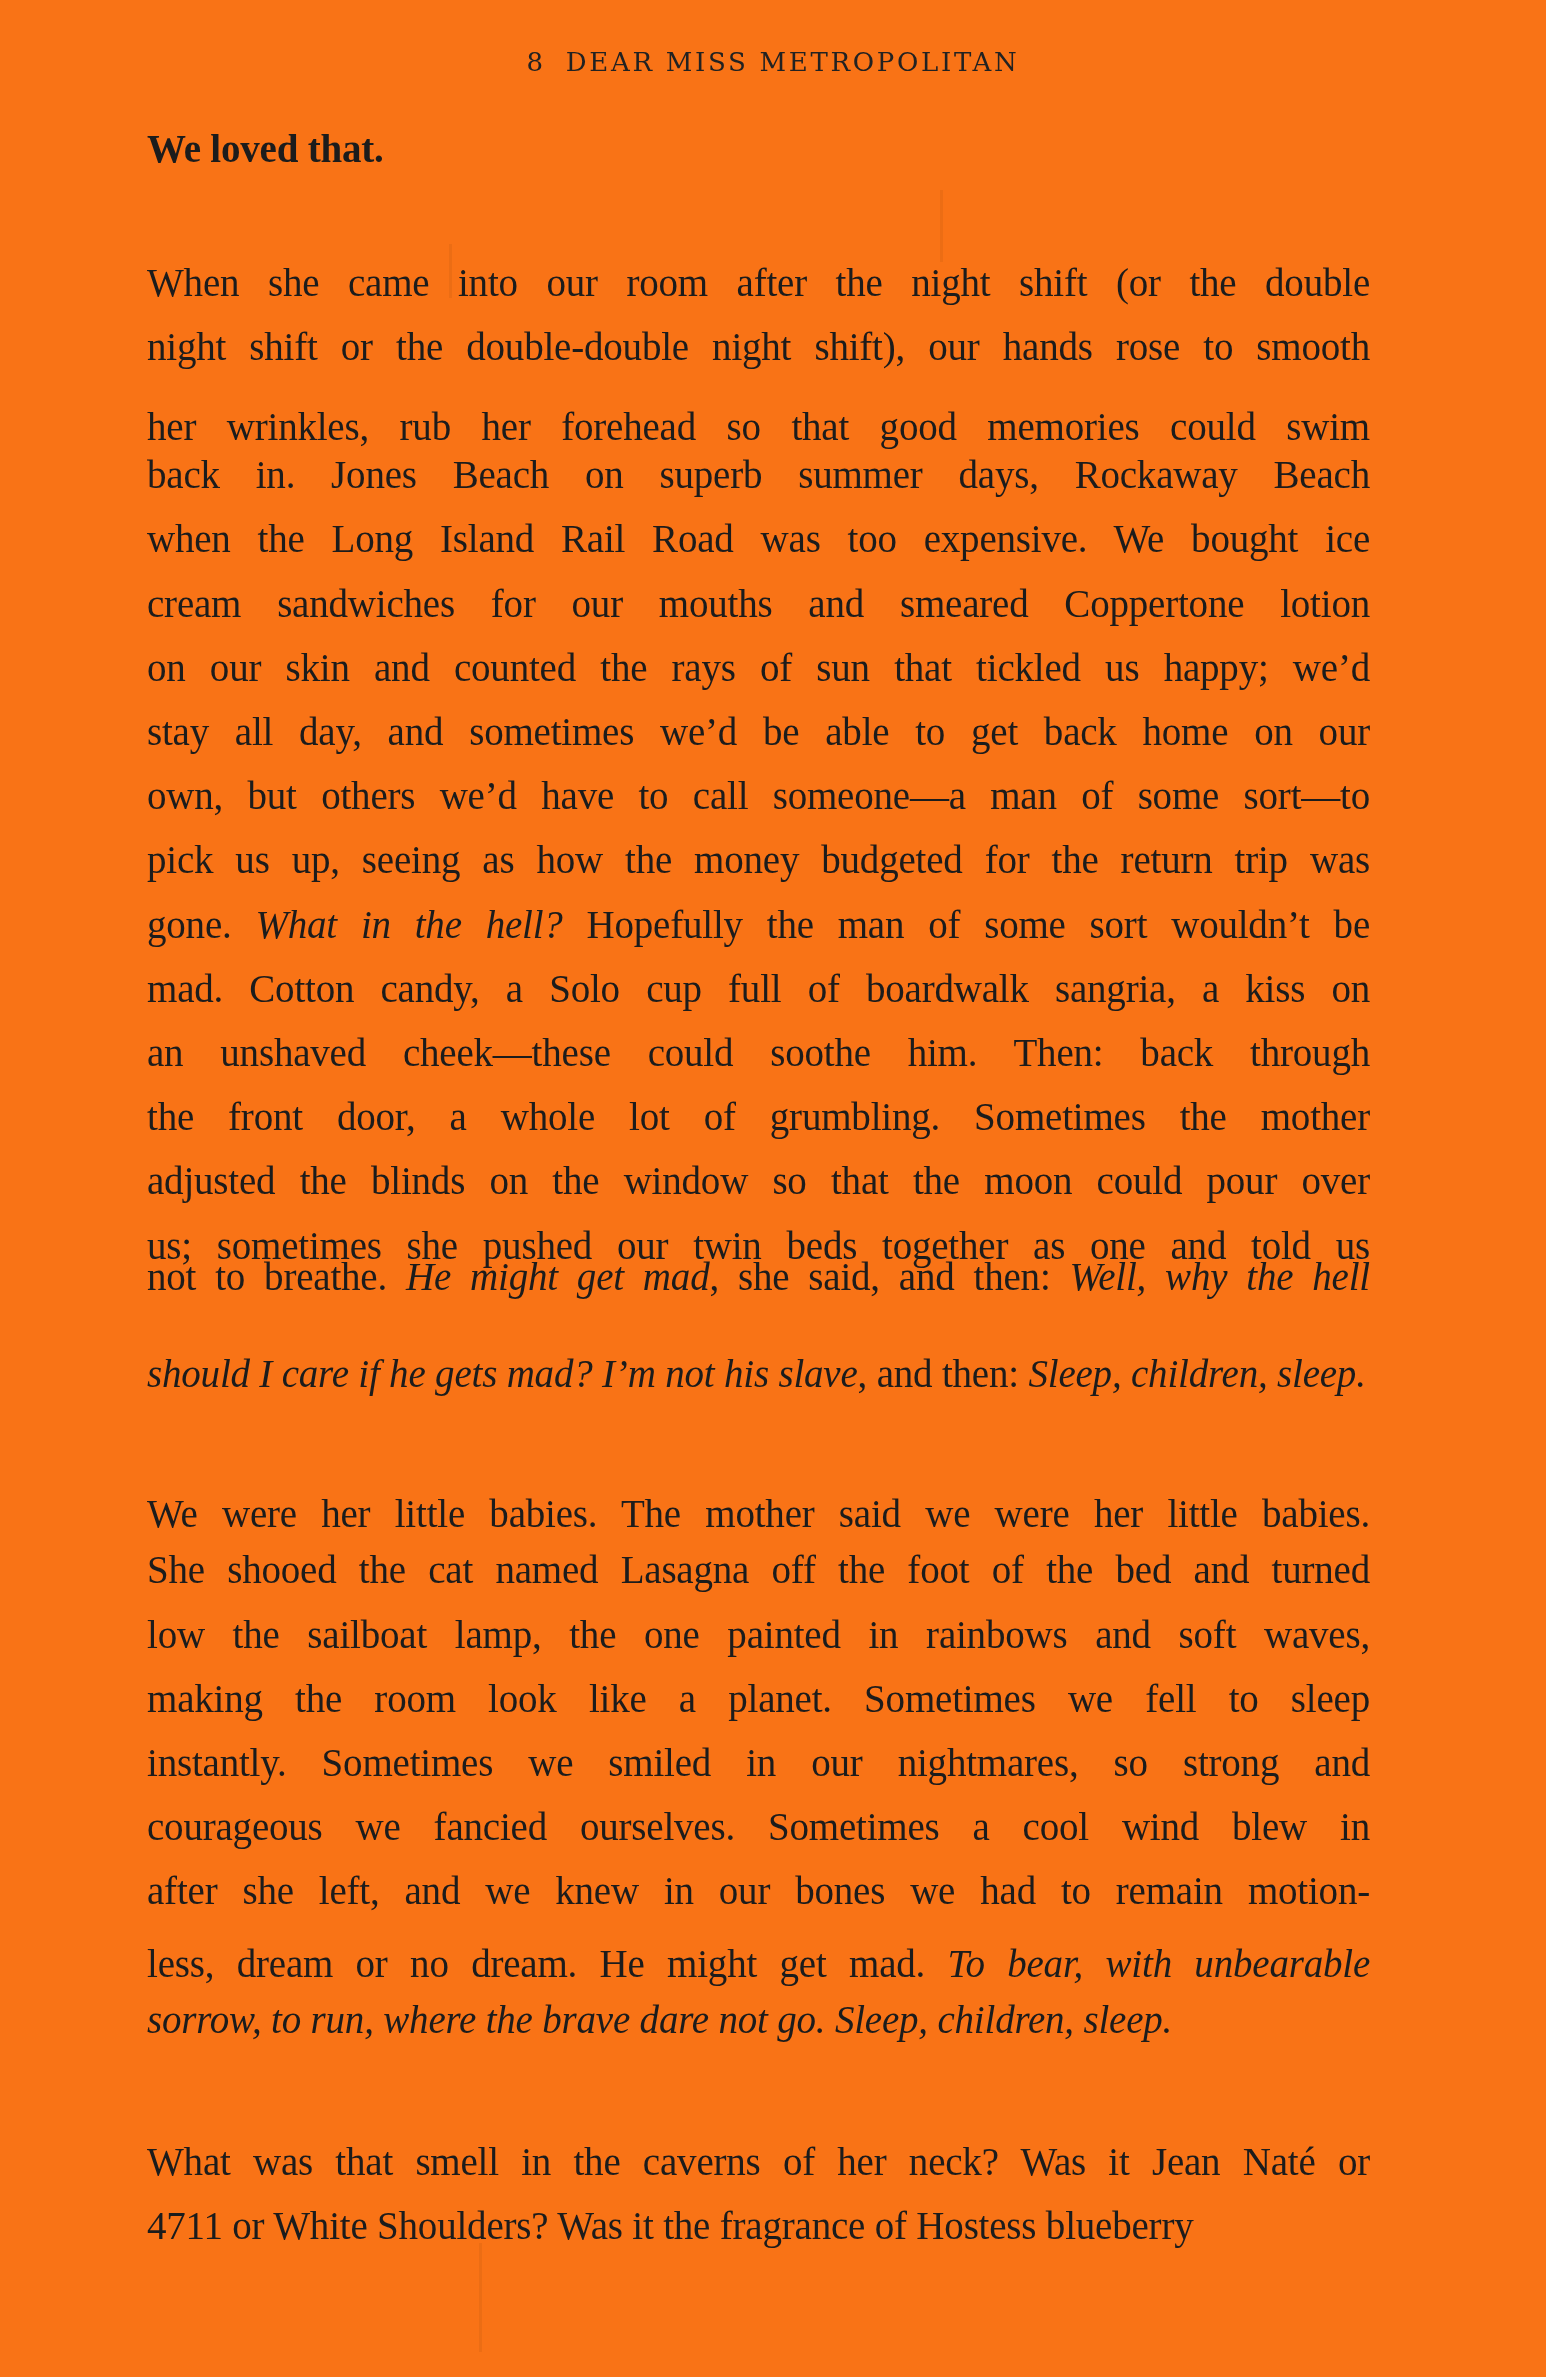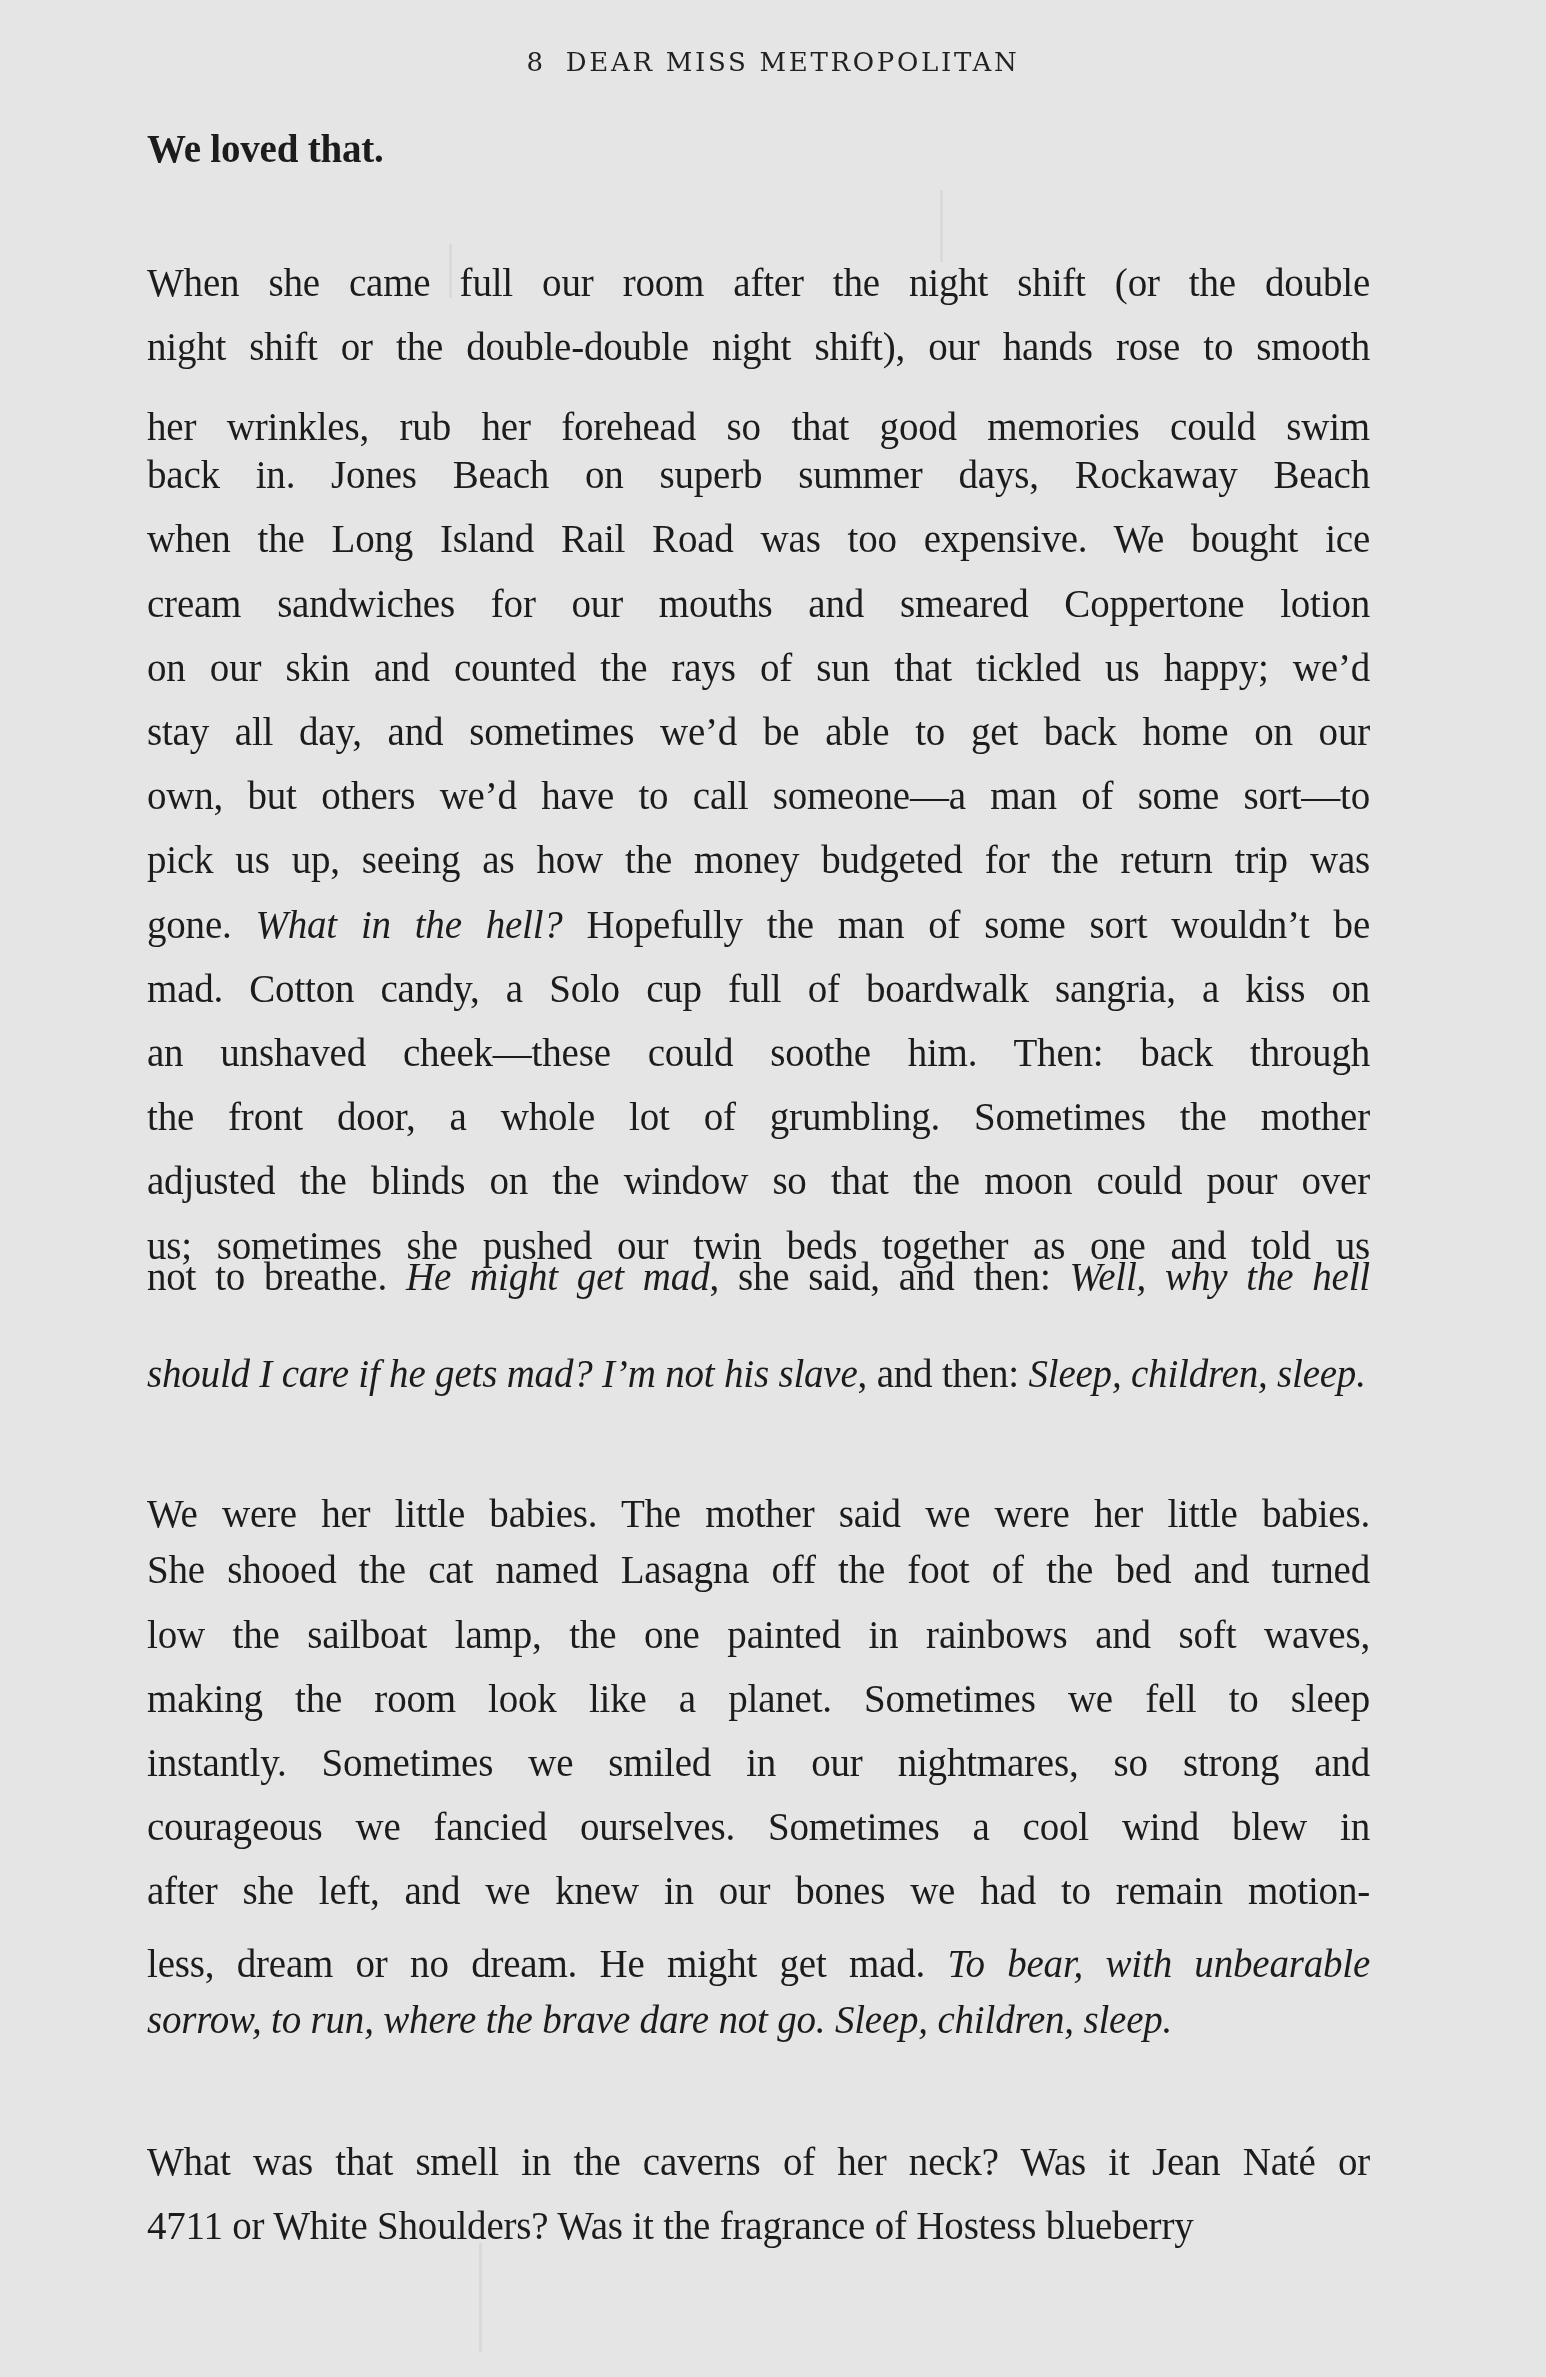--- a/index.html
+++ b/index.html
@@ -1,18 +1,18 @@
 <!DOCTYPE html>
 <html style="font-size:14.5px"><head>
 <meta charset="utf-8">
 <style>
   html, body { margin: 0; padding: 0; background: #ffffff; }
   body { width: 1546px; height: 2377px; position: relative; overflow: hidden;
          font-family: "Liberation Serif", "DejaVu Serif", serif; color: #1c1c1c; }
-  .page { position: absolute; left: 0; top: 0; width: 1546px; height: 2377px; background: #e5e5e5; }
+  .page { position: absolute; left: 0; top: 0; width: 1546px; height: 2377px; background: #f97316; }
   .running-head { position: absolute; top: 47px; left: 0; width: 1546px; text-align: center;
                   font-family: "DejaVu Serif", serif; font-size: 26px; letter-spacing: 2.7px; color: #222; }
   .running-head .num { margin-right: 20px; }
   .line { position: absolute; left: 147px; width: 1223px; font-size: 39px; line-height: 45px;
           height: 45px; white-space: nowrap; text-align: justify; text-align-last: justify;
           letter-spacing: -0.2px; }
   .line.last { text-align-last: left; }
   .line i { font-style: italic; }
   .scan-mark { position: absolute; width: 2.7px; background: rgba(0,0,0,0.05); }
 </style>
@@ -21,21 +21,21 @@
 
 <div class="page">
 
   <div class="running-head">
     <span class="num">8</span><span>DEAR MISS METROPOLITAN</span>
   </div>
 
   <div class="line last" style="top:126px;font-weight:bold;">We loved that.</div>
 
   <div id="body-text">
-      <div class="line" style="top: 260px;"><span>When she came full our room after the night shift (or the double</span></div>
+      <div class="line" style="top: 260px;"><span>When she came into our room after the night shift (or the double</span></div>
       <div class="line" style="top: 324px;"><span>night shift or the double-double night shift), our hands rose to smooth</span></div>
       <div class="line" style="top: 404px;"><span>her wrinkles, rub her forehead so that good memories could swim</span></div>
       <div class="line" style="top: 452px;"><span>back in. Jones Beach on superb summer days, Rockaway Beach</span></div>
       <div class="line" style="top: 516px;"><span>when the Long Island Rail Road was too expensive. We bought ice</span></div>
       <div class="line" style="top: 581px;"><span>cream sandwiches for our mouths and smeared Coppertone lotion</span></div>
       <div class="line" style="top: 645px;"><span>on our skin and counted the rays of sun that tickled us happy; we’d</span></div>
       <div class="line" style="top: 709px;"><span>stay all day, and sometimes we’d be able to get back home on our</span></div>
       <div class="line" style="top: 773px;"><span>own, but others we’d have to call someone—a man of some sort—to</span></div>
       <div class="line" style="top: 837px;"><span>pick us up, seeing as how the money budgeted for the return trip was</span></div>
       <div class="line" style="top: 902px;"><span>gone. </span><i>What in the hell?</i><span> Hopefully the man of some sort wouldn’t be</span></div>

